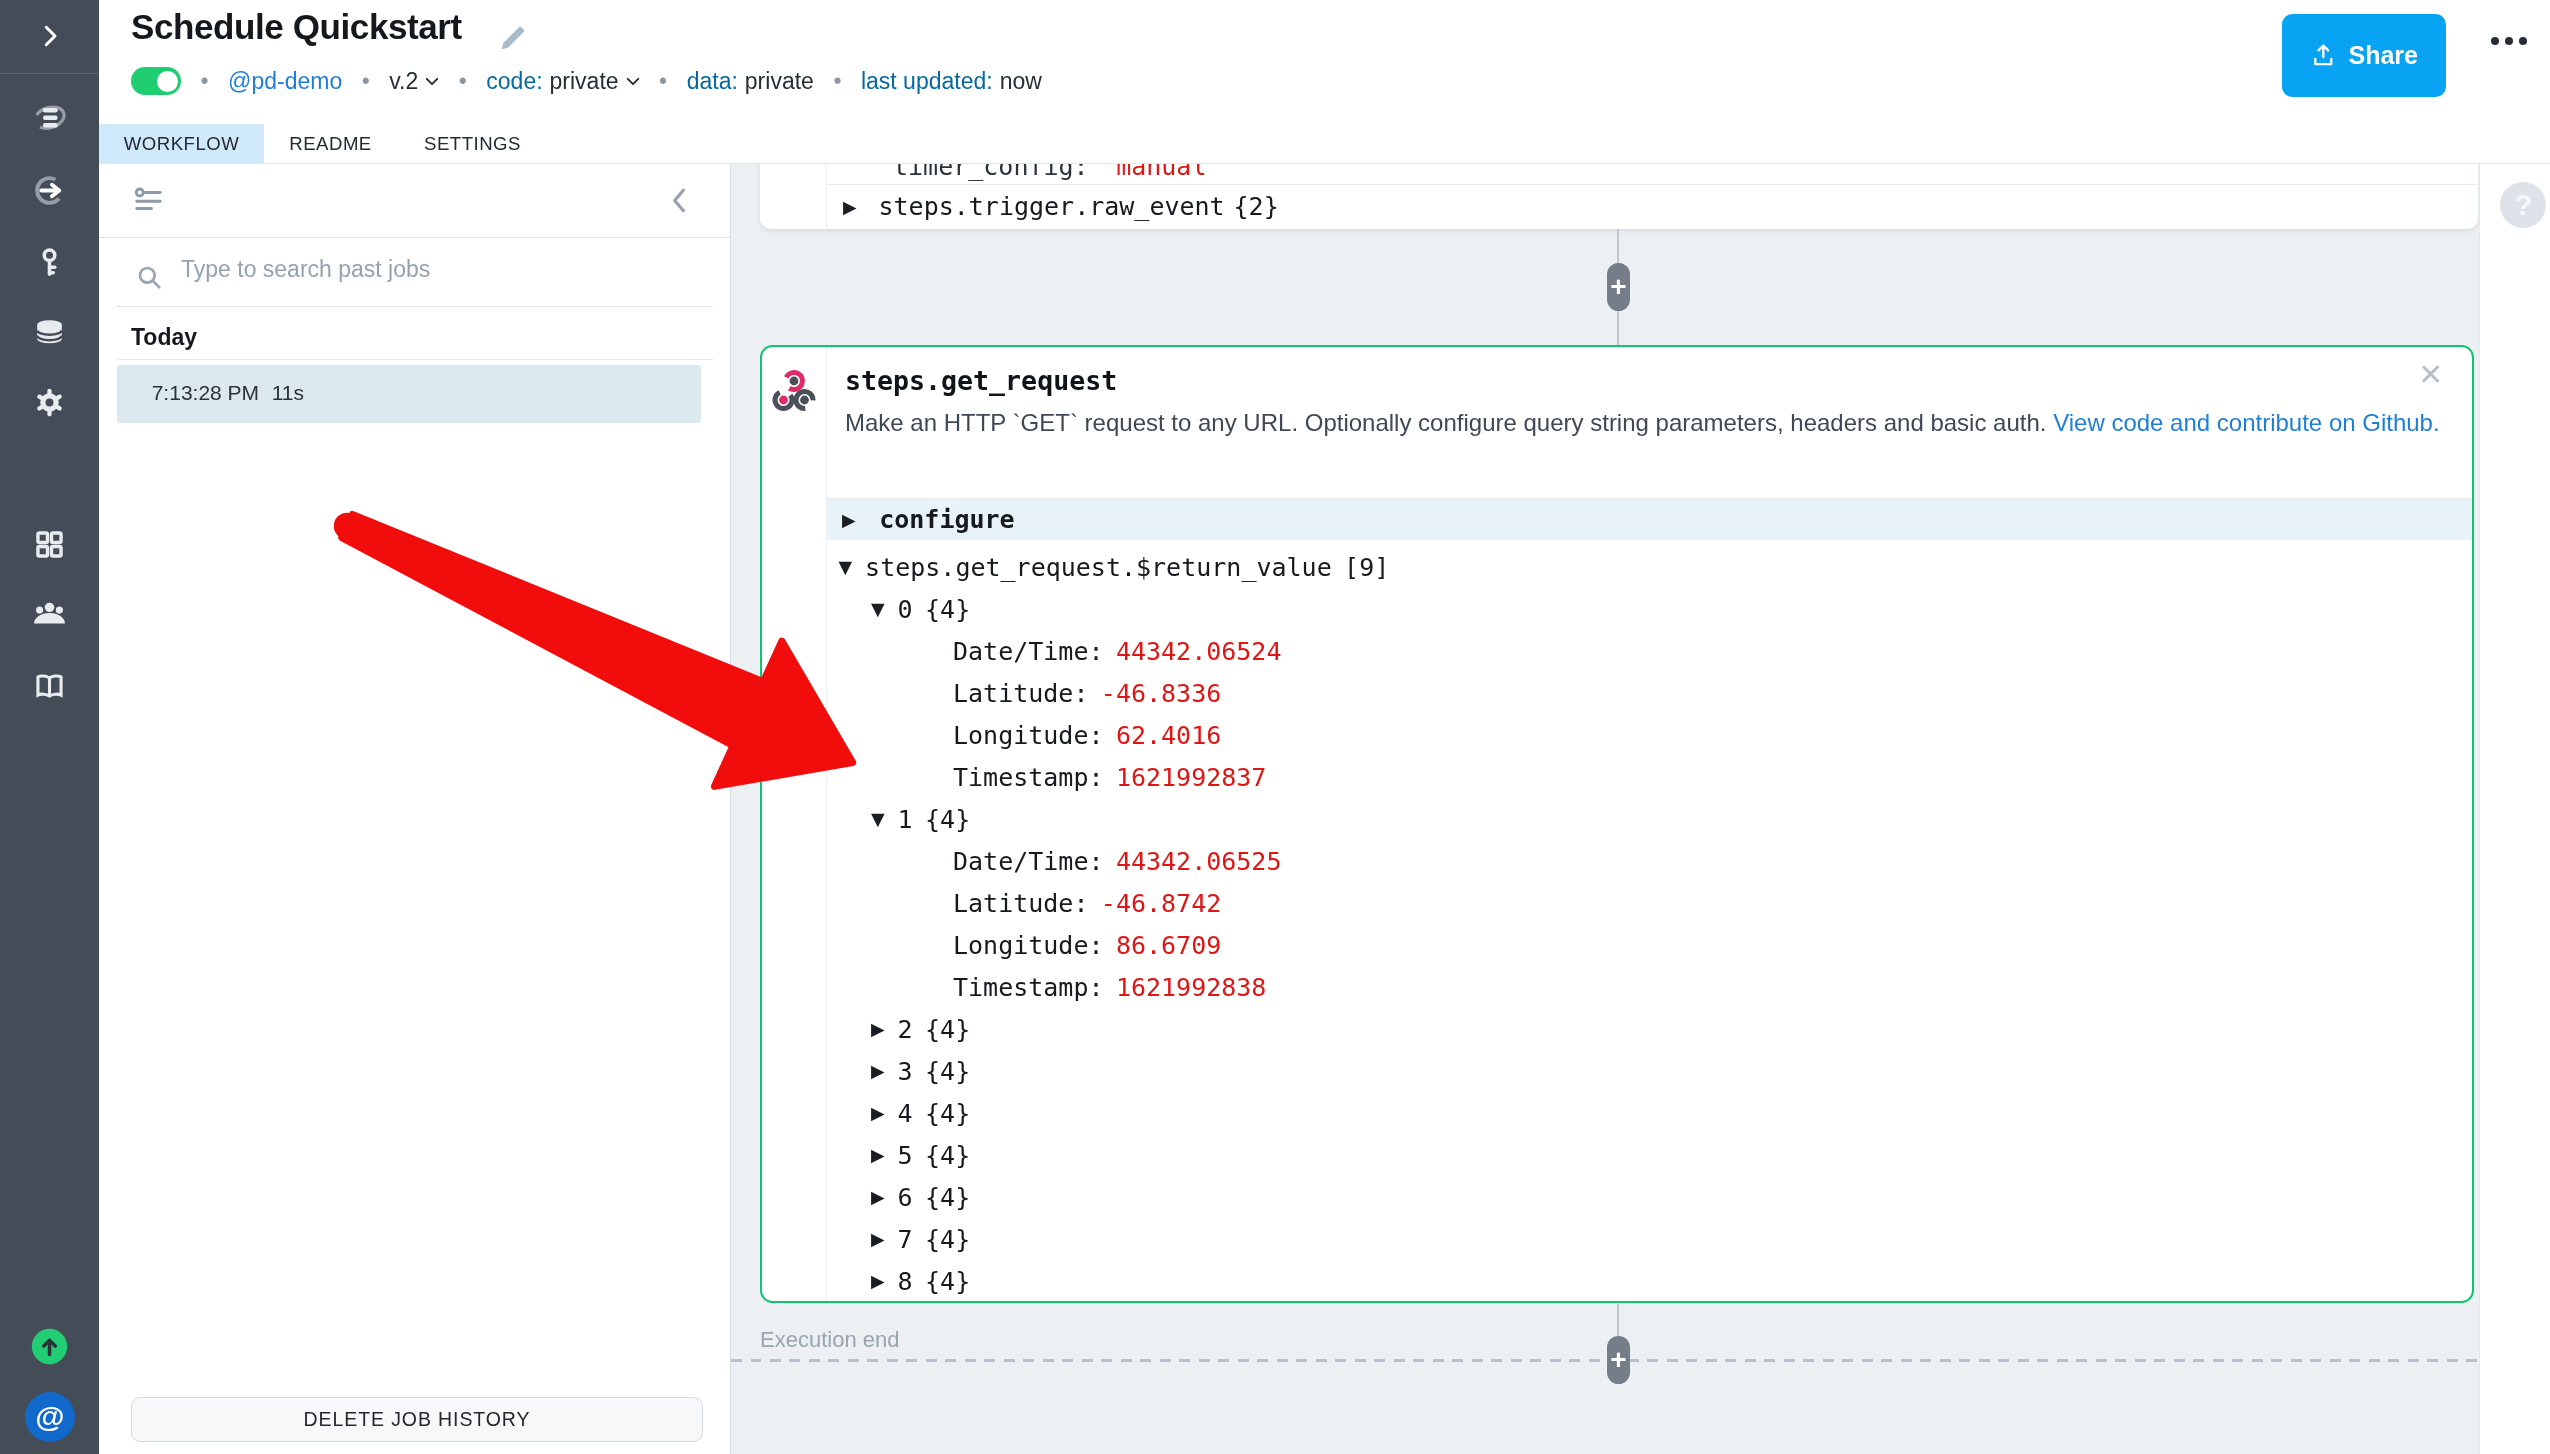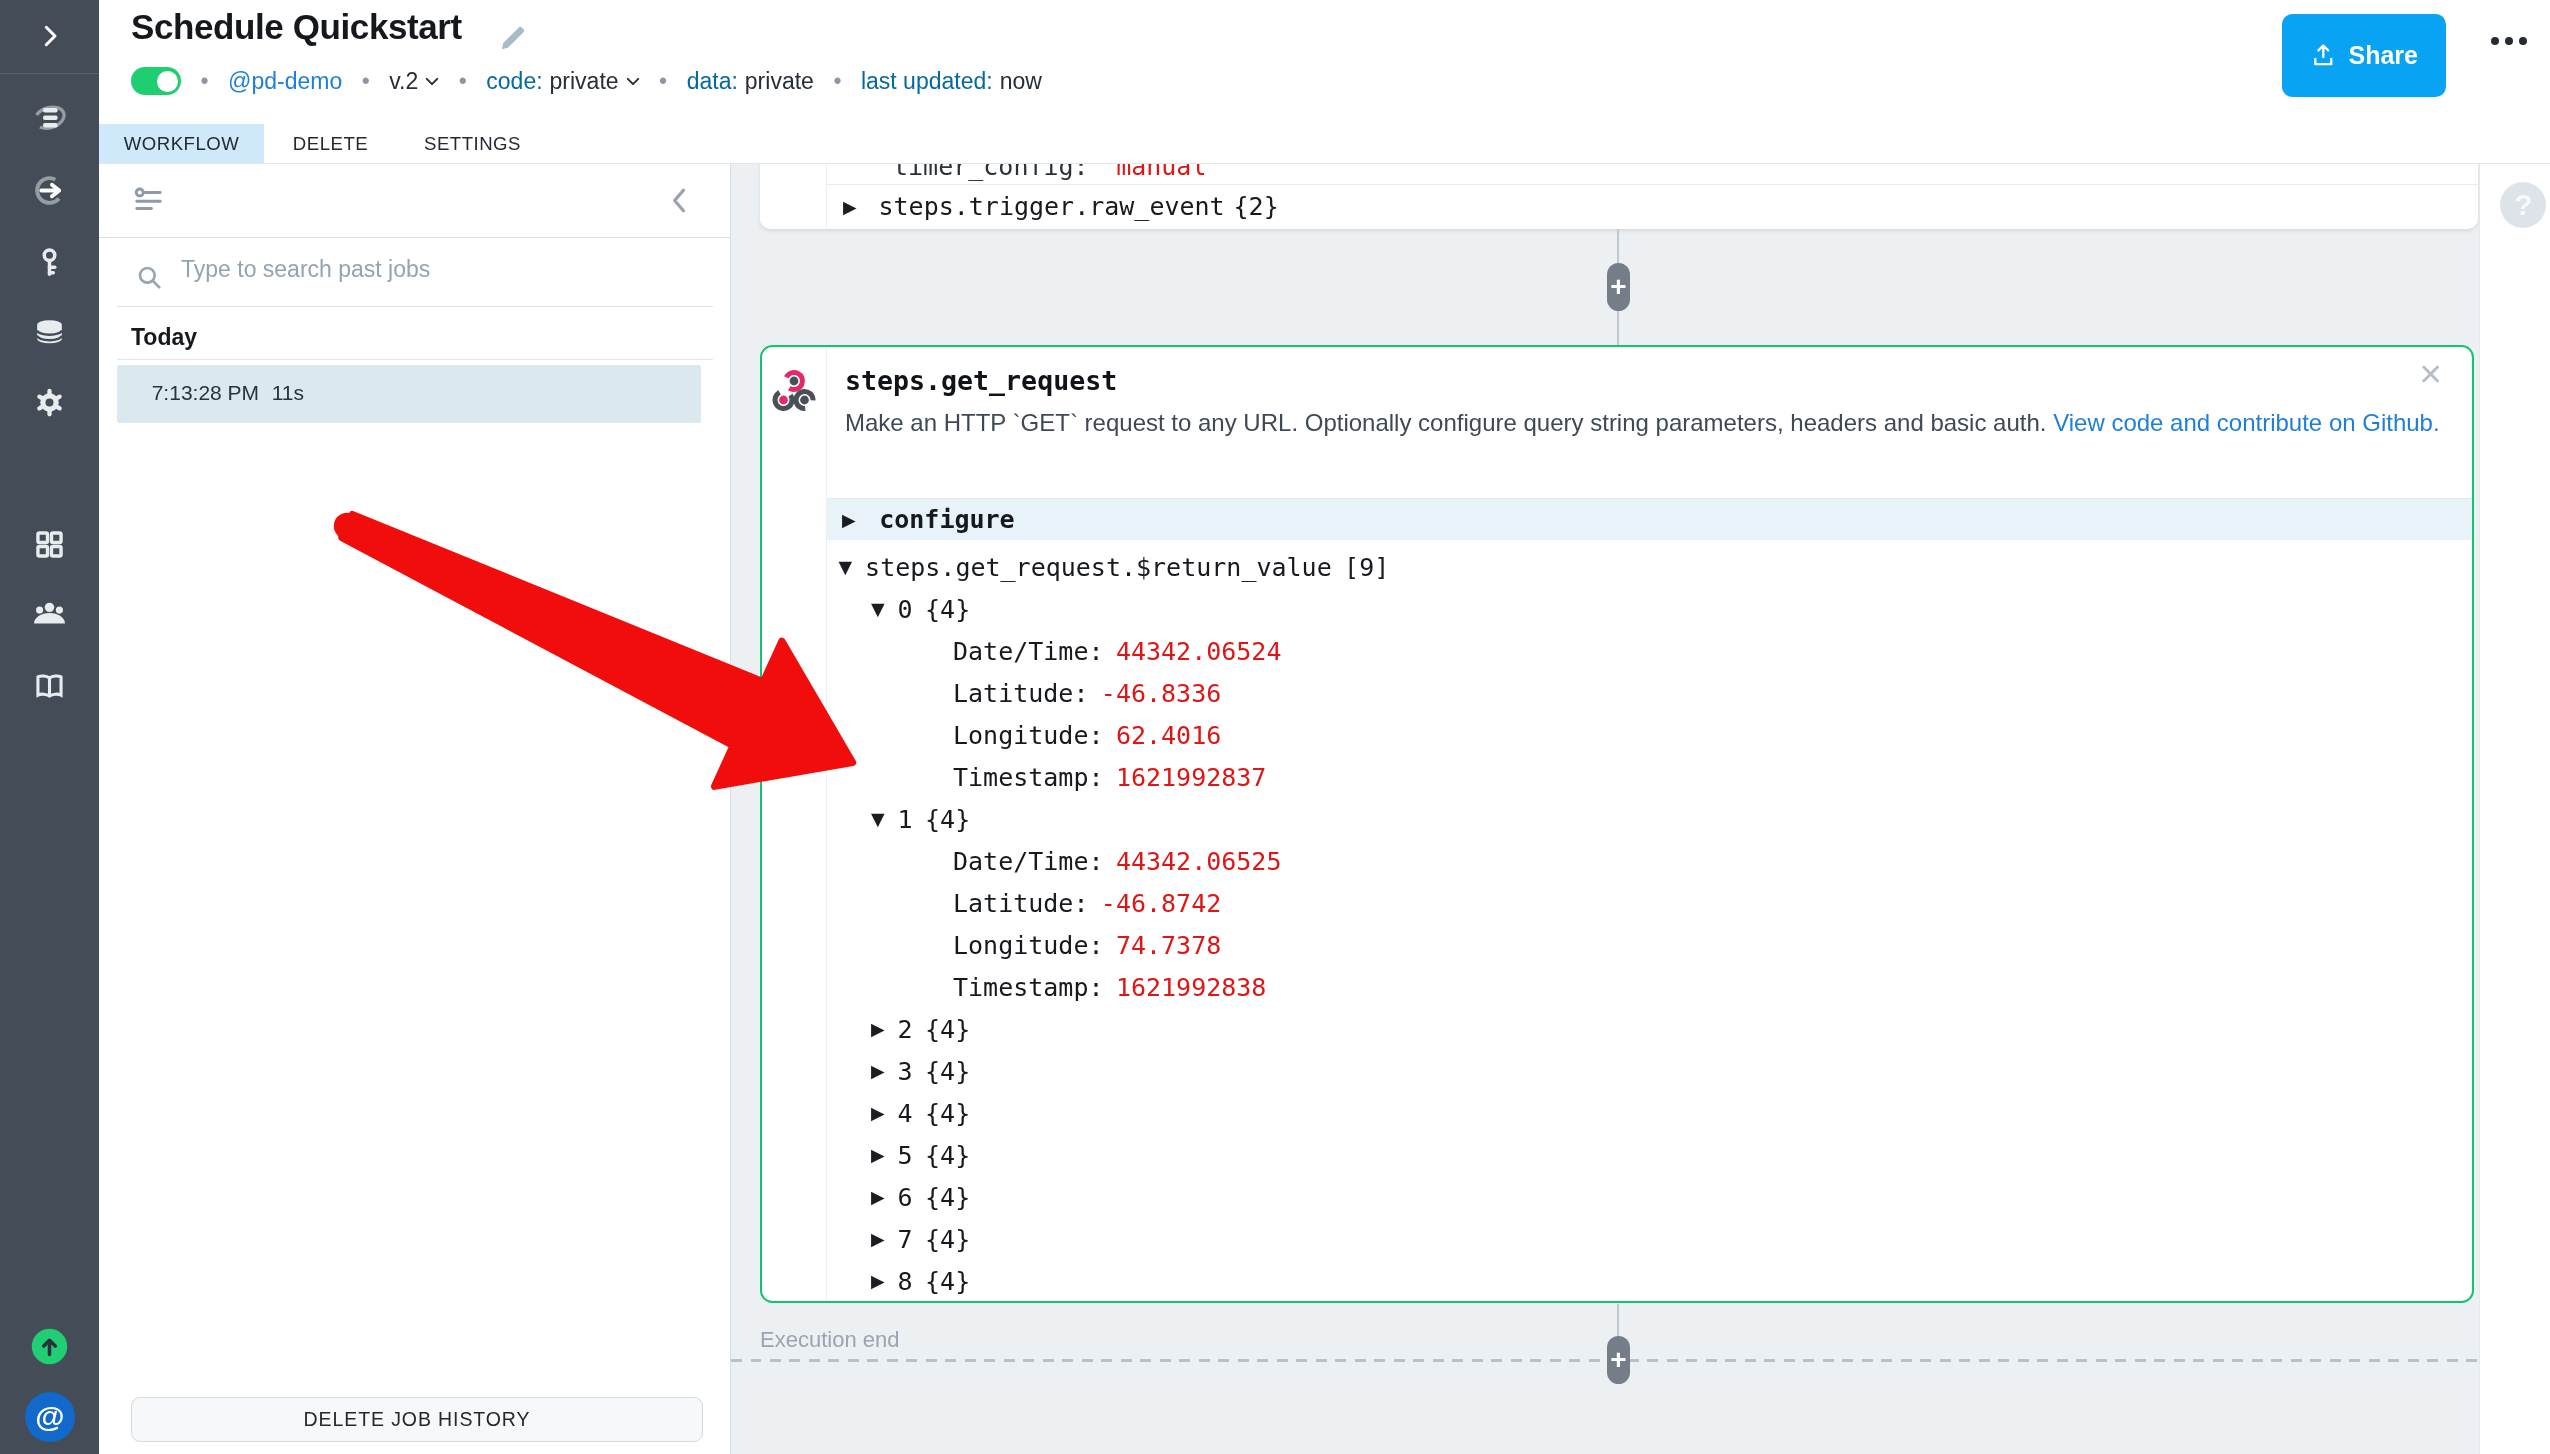--- a/index.html
+++ b/index.html
@@ -229,21 +229,21 @@
       </span>
       <span class="dot">•</span>
       <span class="mgroup">
         <span class="mlabel">last updated:</span>
         <span>now</span>
       </span>
     </div>
 
     <div class="tabs">
       <div class="tab active" style="width:165px;">WORKFLOW</div>
-      <div class="tab" style="width:133px;">DELETE</div>
+      <div class="tab" style="width:133px;">README</div>
       <div class="tab" style="width:151px;">SETTINGS</div>
     </div>
 
     <div class="share-btn">
       <svg width="26.6" height="26.6" viewBox="0 0 30 30">
         <path d="M15 4 v13 M15 4 l-5.5 5.5 M15 4 l5.5 5.5" fill="none" stroke="#fff" stroke-width="2.6" stroke-linecap="round" stroke-linejoin="round"></path>
         <path d="M6 19 v6 h18 v-6" fill="none" stroke="#fff" stroke-width="2.6" stroke-linecap="round" stroke-linejoin="round"></path>
       </svg>
       <span>Share</span>
     </div>
@@ -373,21 +373,21 @@
         <div class="trow l3">
             <span>Date/Time:</span>
             <span class="val">44342.06525</span>
           </div>
         <div class="trow l3">
             <span>Latitude:</span>
             <span class="val">-46.8742</span>
           </div>
         <div class="trow l3">
             <span>Longitude:</span>
-            <span class="val">74.7378</span>
+            <span class="val">86.6709</span>
           </div>
         <div class="trow l3">
             <span>Timestamp:</span>
             <span class="val">1621992838</span>
           </div>
 
         <div class="trow l2">
             <span class="g">▶</span>
             <span>2</span>
             <span class="badge">{4}</span>

